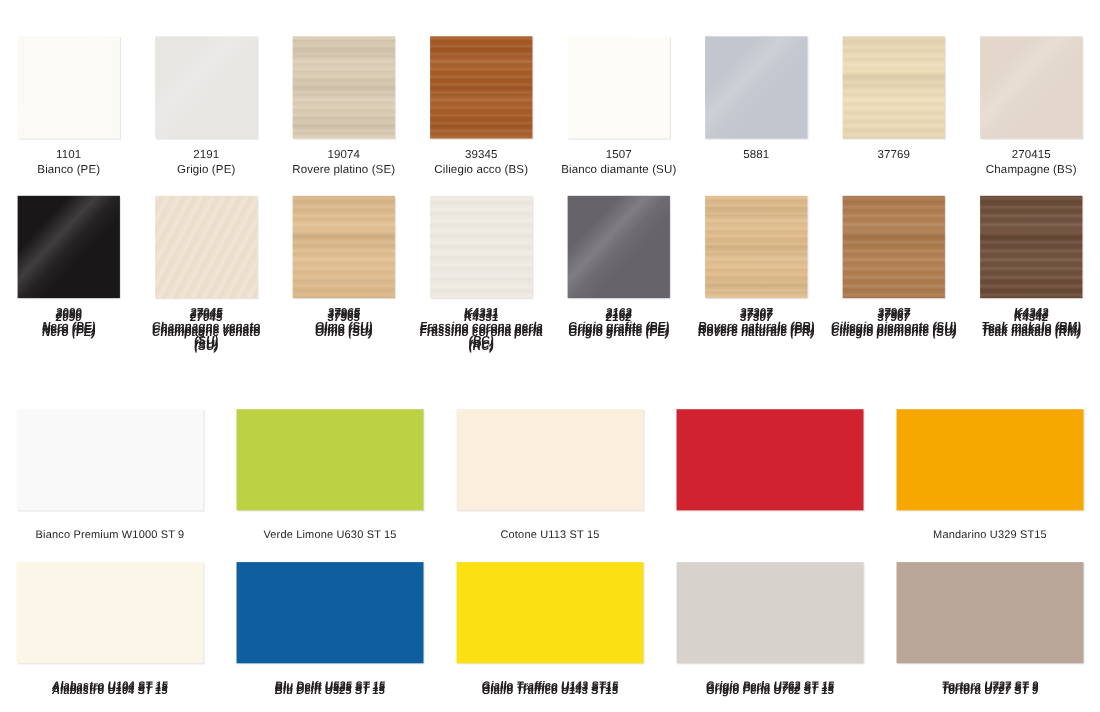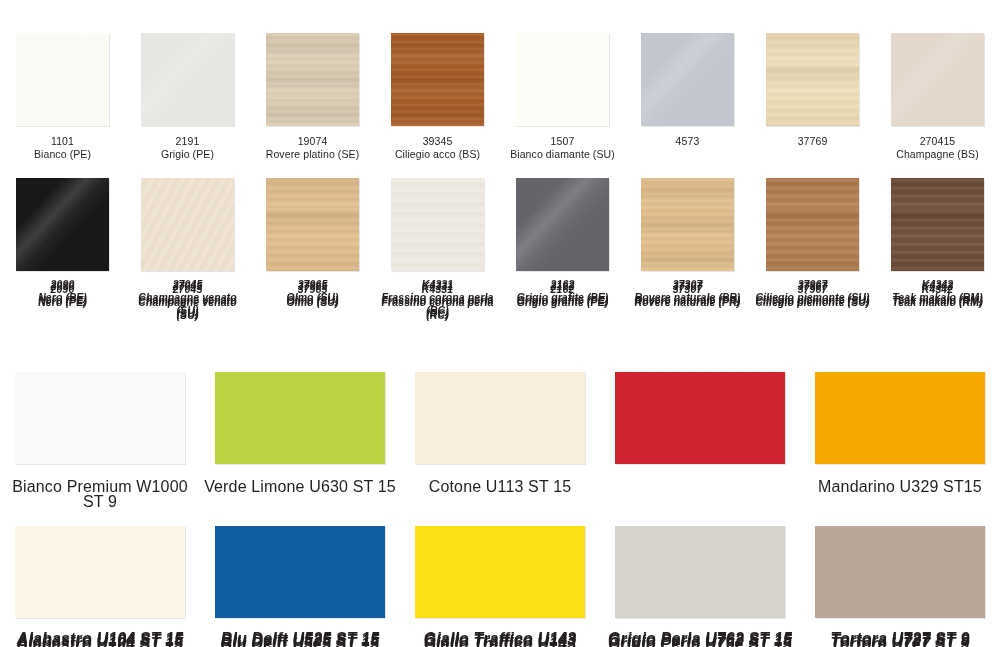--- a/index.html
+++ b/index.html
@@ -76,21 +76,21 @@
   .col-swatch {
     width: 170px;
     height: 92px;
     margin-top: 17px;
     box-shadow: 0 0 0 0.5px rgba(0,0,0,0.06);
   }
   .col-caption {
     width: 196px;
     margin-top: 15px;
     text-align: center;
-    font-size: 16px;
+    font-size: 10px;
     line-height: 15px;
     color: #231f20;
     letter-spacing: 0.15px;
   }
 
   
   .ghosted {
     position: relative;
     font-weight: bold;
     font-style: italic;
@@ -201,21 +201,21 @@
       <div class="mat-cell">
         <div class="mat-swatch tex-gloss edge-shadow" style="background-color: rgb(253, 252, 246);"></div>
         <div class="mat-caption">
           <span class="mat-code">1507</span>
           <span class="mat-name">Bianco diamante (SU)</span>
         </div>
       </div>
       <div class="mat-cell">
         <div class="mat-swatch tex-gloss edge-shadow" style="background-color: rgb(195, 198, 206);"></div>
         <div class="mat-caption">
-          <span class="mat-code">4573</span>
+          <span class="mat-code">5881</span>
         </div>
       </div>
       <div class="mat-cell">
         <div class="mat-swatch tex-plank edge-shadow" style="background-color: rgb(240, 221, 183);"></div>
         <div class="mat-caption">
           <span class="mat-code">37769</span>
         </div>
       </div>
       <div class="mat-cell">
         <div class="mat-swatch tex-gloss edge-shadow" style="background-color: rgb(227, 215, 203);"></div>

